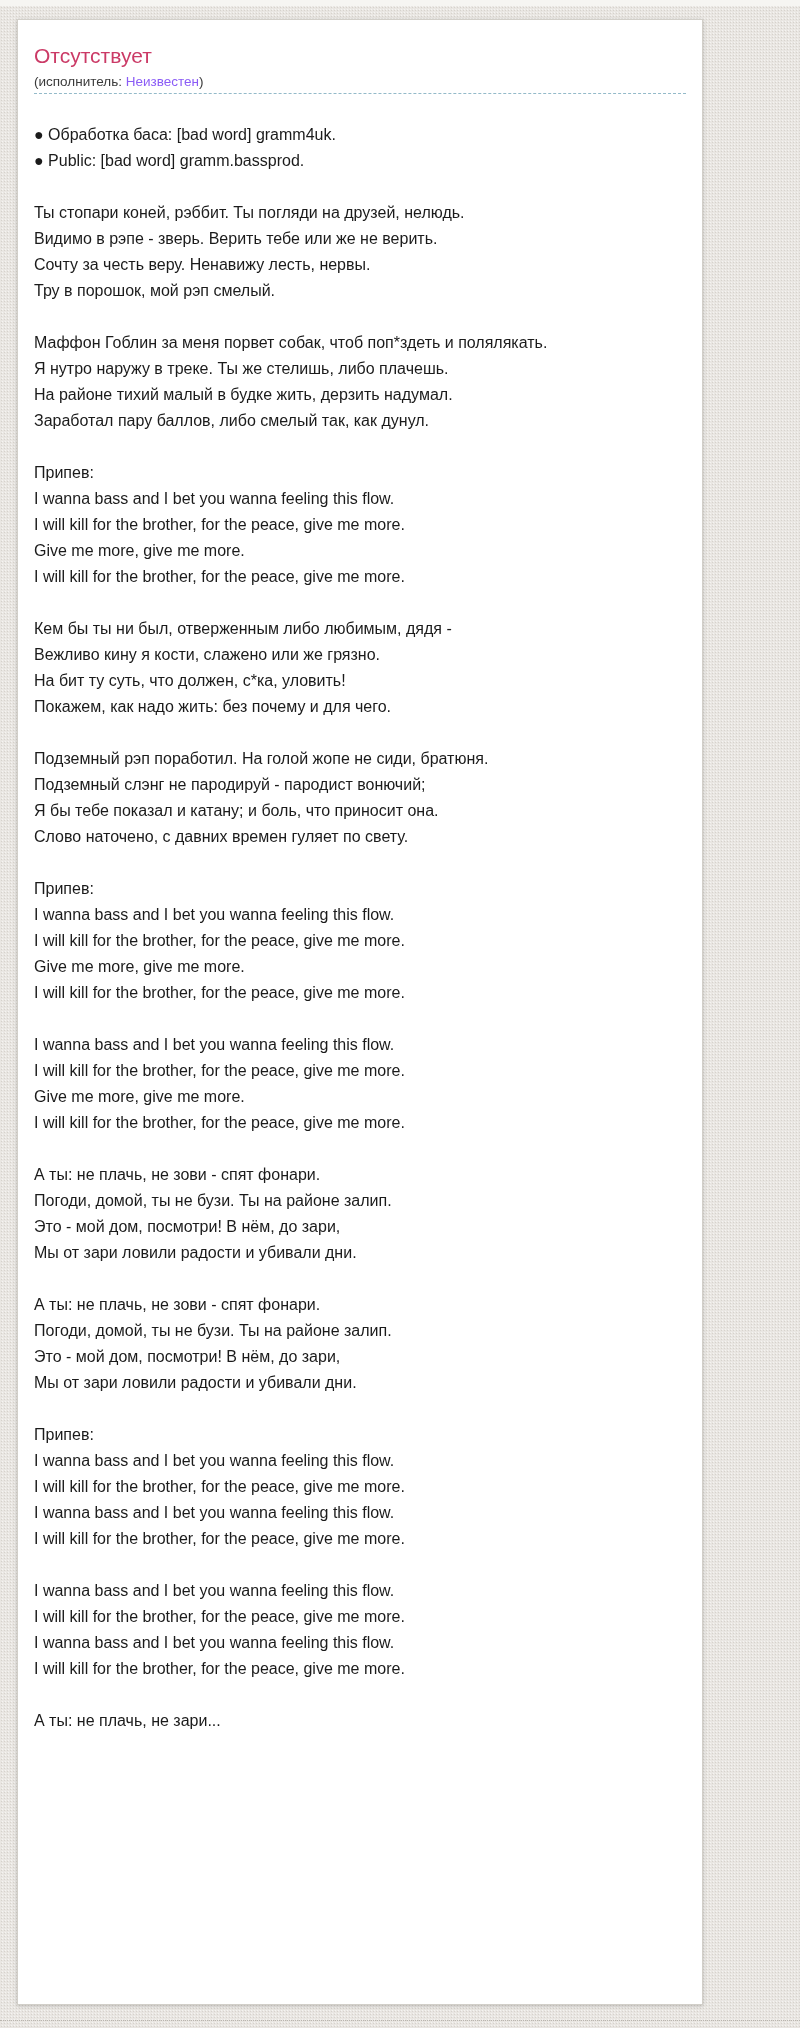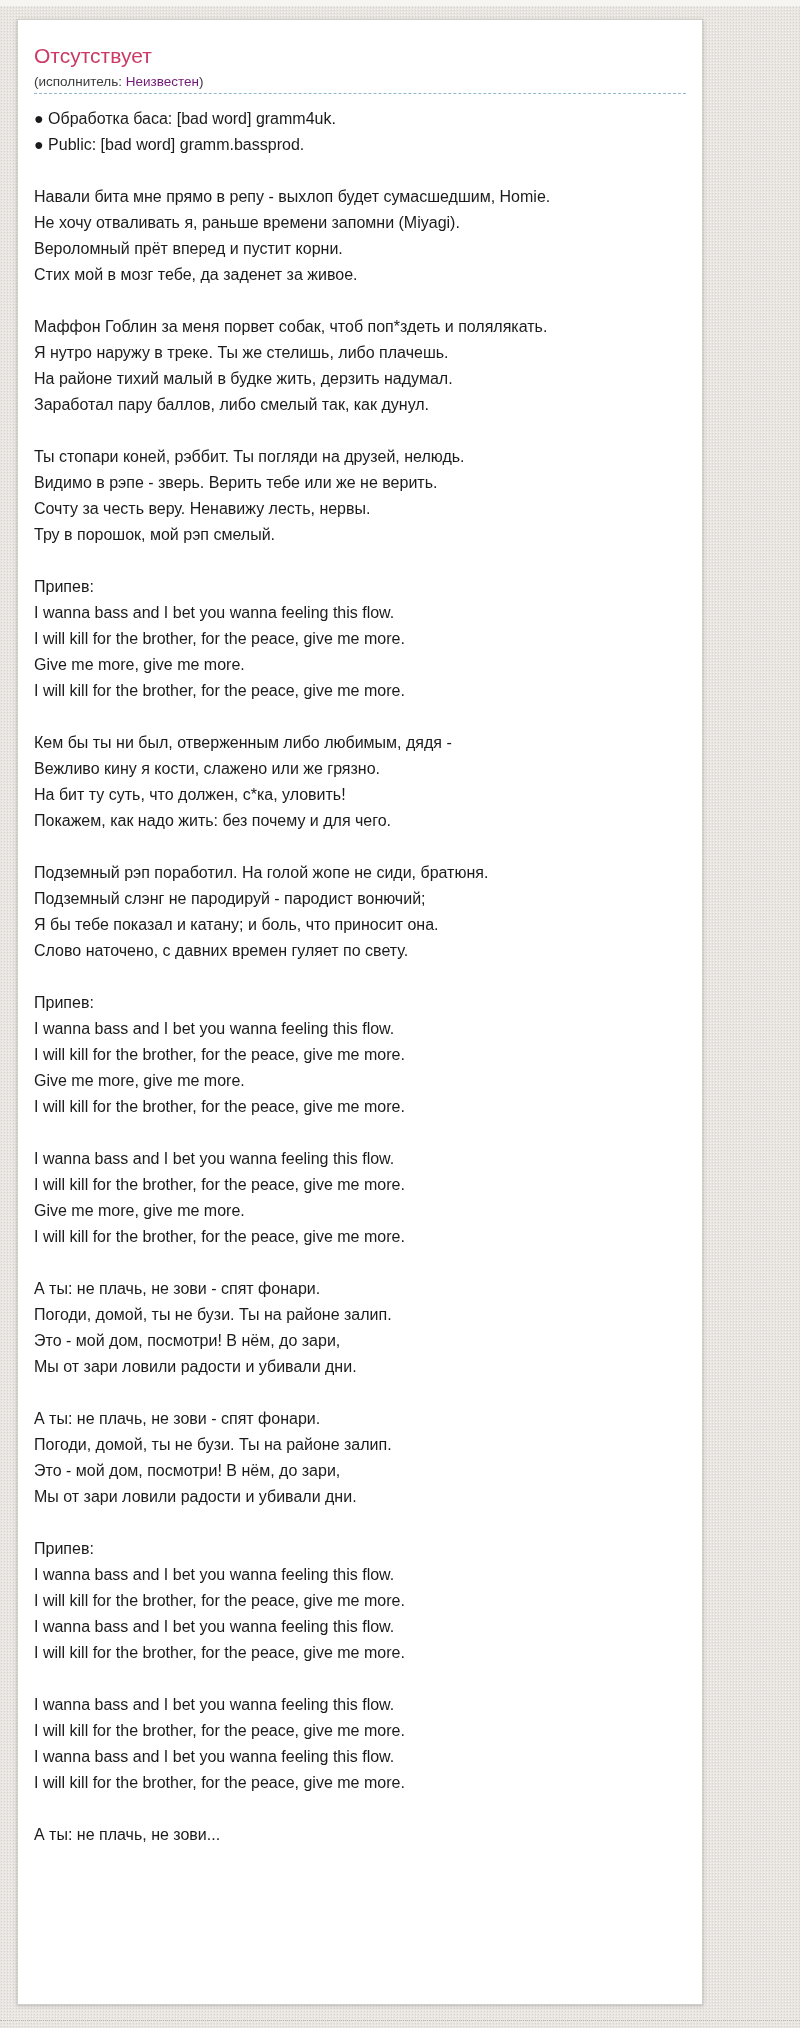--- a/index.html
+++ b/index.html
@@ -30,28 +30,28 @@
   }
   .song-title {
     font-size:21px; line-height:24px; font-weight:normal;
     color:#cb3a66;
   }
   .subtitle {
     margin-top:6px;
     font-size:13.5px; line-height:16px;
     color:#3a3a3a;
   }
-  .artist-link { color:#701a75; text-decoration:none; cursor:pointer; }
+  .artist-link { color:#8b5cf6; text-decoration:none; cursor:pointer; }
   .separator {
     margin-top:3px;
     border-bottom:1px dashed #94bac9;
     height:0;
   }
   .lyrics {
-    margin-top:12px;
+    margin-top:28px;
     font-size:16px; line-height:26px;
     color:#1b1b1b;
   }
   .lyrics p.stanza { margin:0 0 26px 0; }
   .lyrics p.stanza:last-child { margin-bottom:0; }
   .page-fold {
     position:absolute; left:0; right:0; top:2020px;
     border-top:1px dotted #b9b5ae;
   }
 </style>
@@ -65,29 +65,28 @@
 
   <div class="subtitle">
     <span>(исполнитель:</span>
     <a class="artist-link">Неизвестен</a><span>)</span>
   </div>
 
   <div class="separator"></div>
 
   <div class="lyrics" id="lyrics">
       <p class="stanza">● Обработка баса: [bad word] gramm4uk.<br>● Public: [bad word] gramm.bassprod.</p>
-      <p class="stanza">Навали бита мне прямо в репу - выхлоп будет сумасшедшим, Homie.<br>Не хочу отваливать я, раньше времени запомни (Miyagi).<br>Вероломный прёт вперед и пустит корни.<br>Стих мой в мозг тебе, да заденет за живое.</p>
+      <p class="stanza">Ты стопари коней, рэббит. Ты погляди на друзей, нелюдь.<br>Видимо в рэпе - зверь. Верить тебе или же не верить.<br>Сочту за честь веру. Ненавижу лесть, нервы.<br>Тру в порошок, мой рэп смелый.</p>
       <p class="stanza">Маффон Гоблин за меня порвет собак, чтоб поп*здеть и полялякать.<br>Я нутро наружу в треке. Ты же стелишь, либо плачешь.<br>На районе тихий малый в будке жить, дерзить надумал.<br>Заработал пару баллов, либо смелый так, как дунул.</p>
-      <p class="stanza">Ты стопари коней, рэббит. Ты погляди на друзей, нелюдь.<br>Видимо в рэпе - зверь. Верить тебе или же не верить.<br>Сочту за честь веру. Ненавижу лесть, нервы.<br>Тру в порошок, мой рэп смелый.</p>
       <p class="stanza">Припев:<br>I wanna bass and I bet you wanna feeling this flow.<br>I will kill for the brother, for the peace, give me more.<br>Give me more, give me more.<br>I will kill for the brother, for the peace, give me more.</p>
       <p class="stanza">Кем бы ты ни был, отверженным либо любимым, дядя -<br>Вежливо кину я кости, слажено или же грязно.<br>На бит ту суть, что должен, с*ка, уловить!<br>Покажем, как надо жить: без почему и для чего.</p>
       <p class="stanza">Подземный рэп поработил. На голой жопе не сиди, братюня.<br>Подземный слэнг не пародируй - пародист вонючий;<br>Я бы тебе показал и катану; и боль, что приносит она.<br>Слово наточено, с давних времен гуляет по свету.</p>
       <p class="stanza">Припев:<br>I wanna bass and I bet you wanna feeling this flow.<br>I will kill for the brother, for the peace, give me more.<br>Give me more, give me more.<br>I will kill for the brother, for the peace, give me more.</p>
       <p class="stanza">I wanna bass and I bet you wanna feeling this flow.<br>I will kill for the brother, for the peace, give me more.<br>Give me more, give me more.<br>I will kill for the brother, for the peace, give me more.</p>
       <p class="stanza">А ты: не плачь, не зови - спят фонари.<br>Погоди, домой, ты не бузи. Ты на районе залип.<br>Это - мой дом, посмотри! В нём, до зари,<br>Мы от зари ловили радости и убивали дни.</p>
       <p class="stanza">А ты: не плачь, не зови - спят фонари.<br>Погоди, домой, ты не бузи. Ты на районе залип.<br>Это - мой дом, посмотри! В нём, до зари,<br>Мы от зари ловили радости и убивали дни.</p>
       <p class="stanza">Припев:<br>I wanna bass and I bet you wanna feeling this flow.<br>I will kill for the brother, for the peace, give me more.<br>I wanna bass and I bet you wanna feeling this flow.<br>I will kill for the brother, for the peace, give me more.</p>
       <p class="stanza">I wanna bass and I bet you wanna feeling this flow.<br>I will kill for the brother, for the peace, give me more.<br>I wanna bass and I bet you wanna feeling this flow.<br>I will kill for the brother, for the peace, give me more.</p>
-      <p class="stanza">А ты: не плачь, не зови...</p>
+      <p class="stanza">А ты: не плачь, не зари...</p>
     </div>
 </div>
 
 <div class="page-fold"></div>
 
 </body></html>

